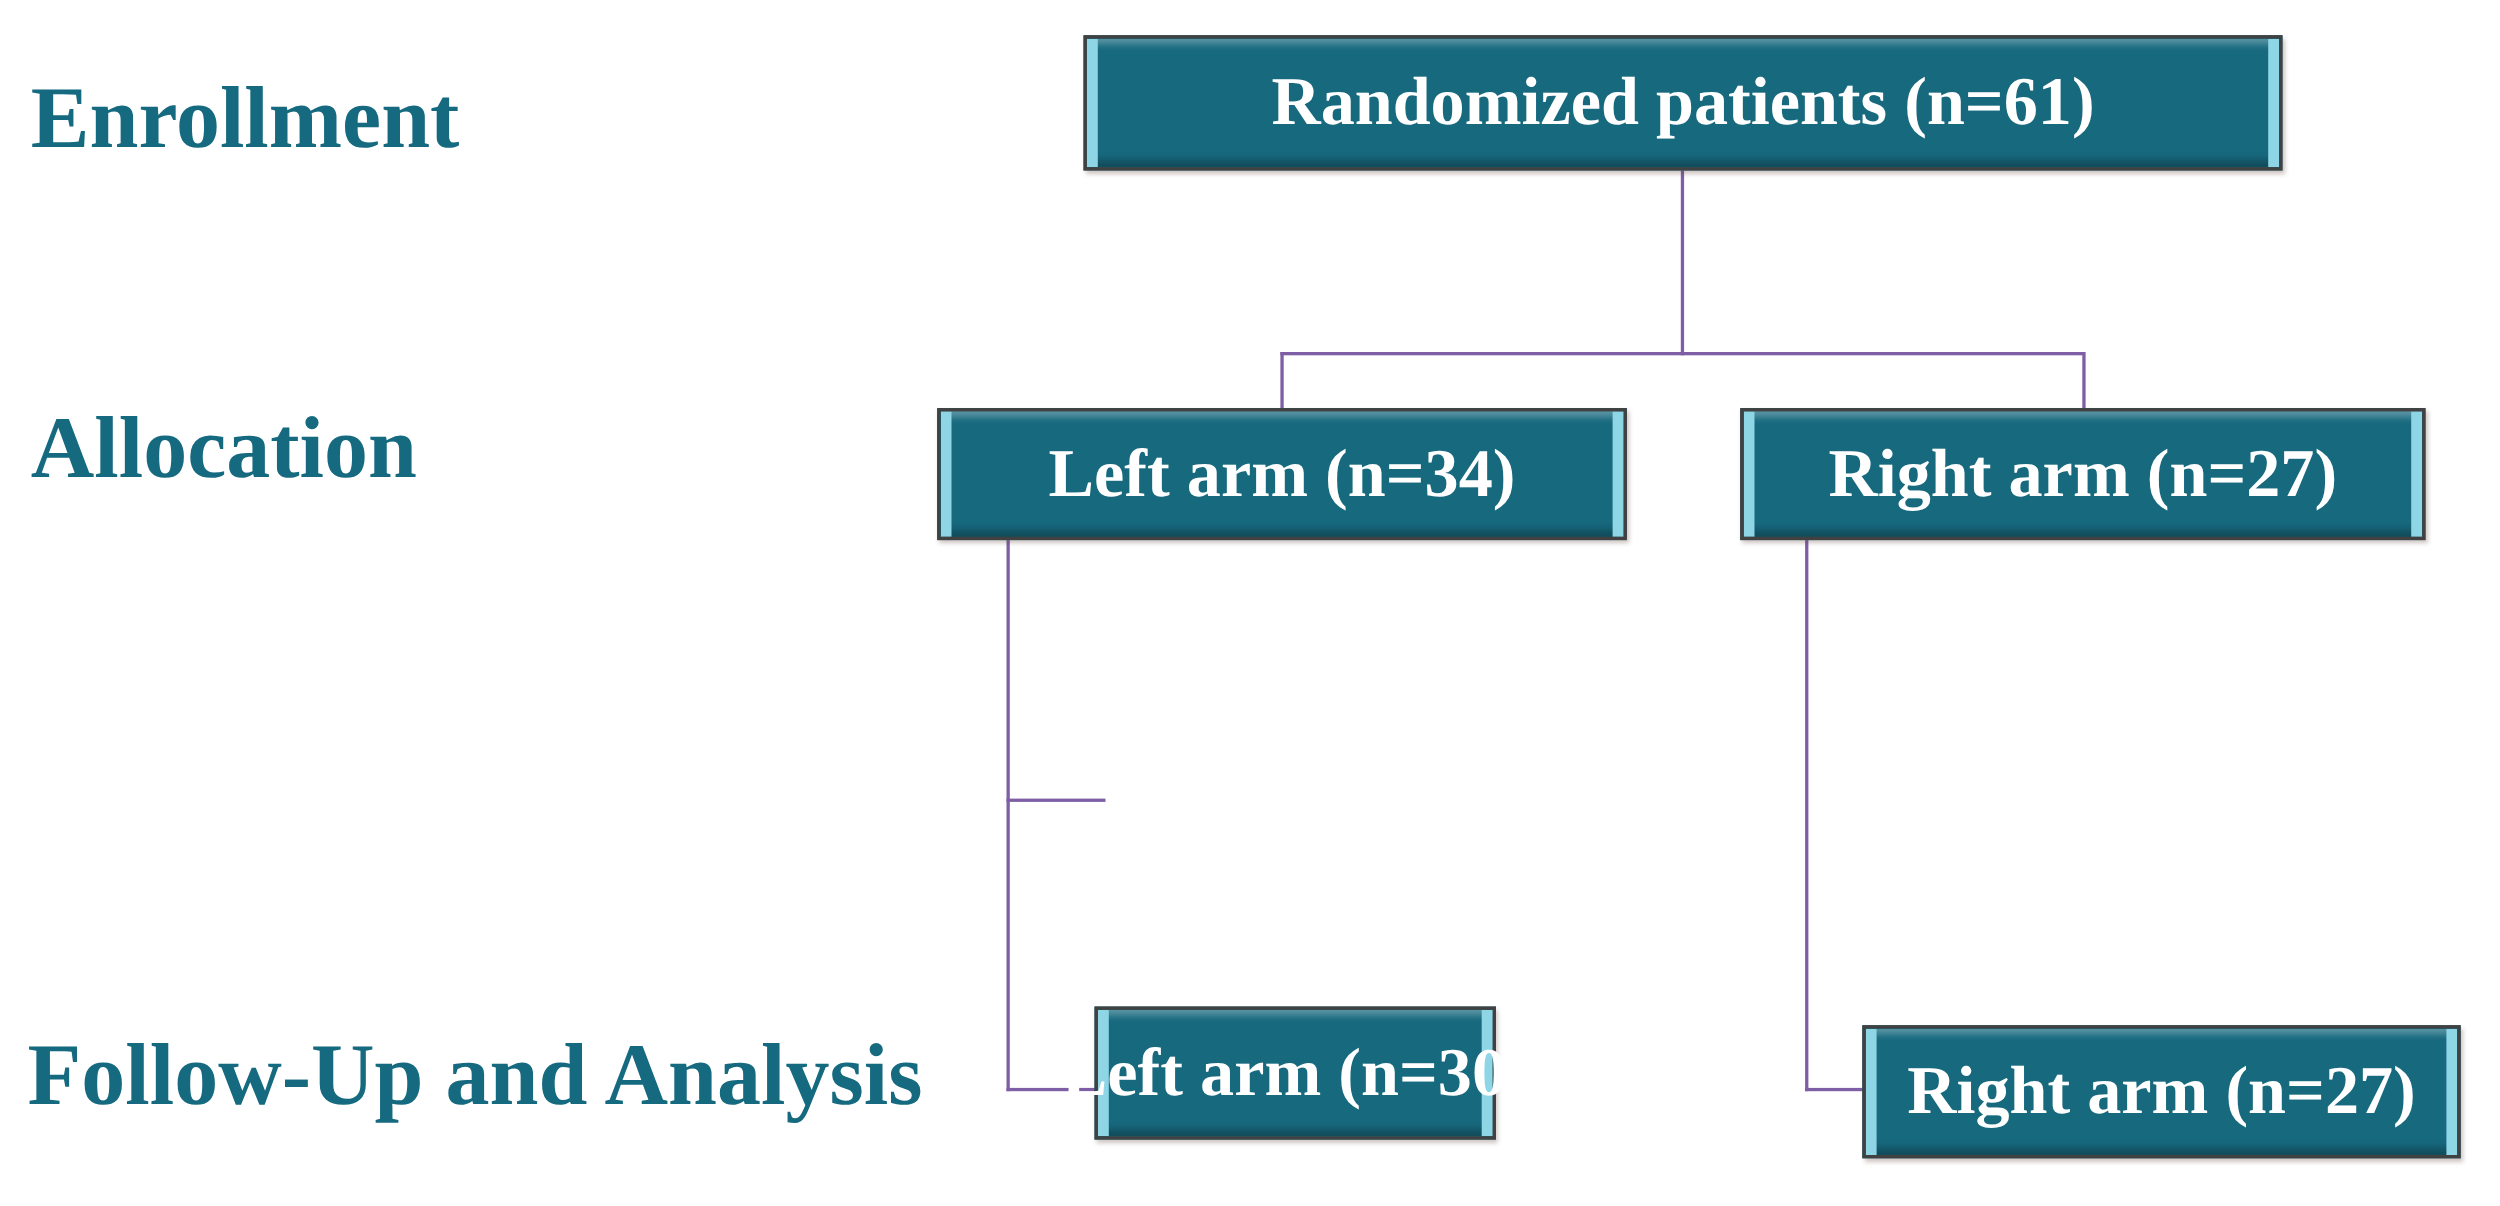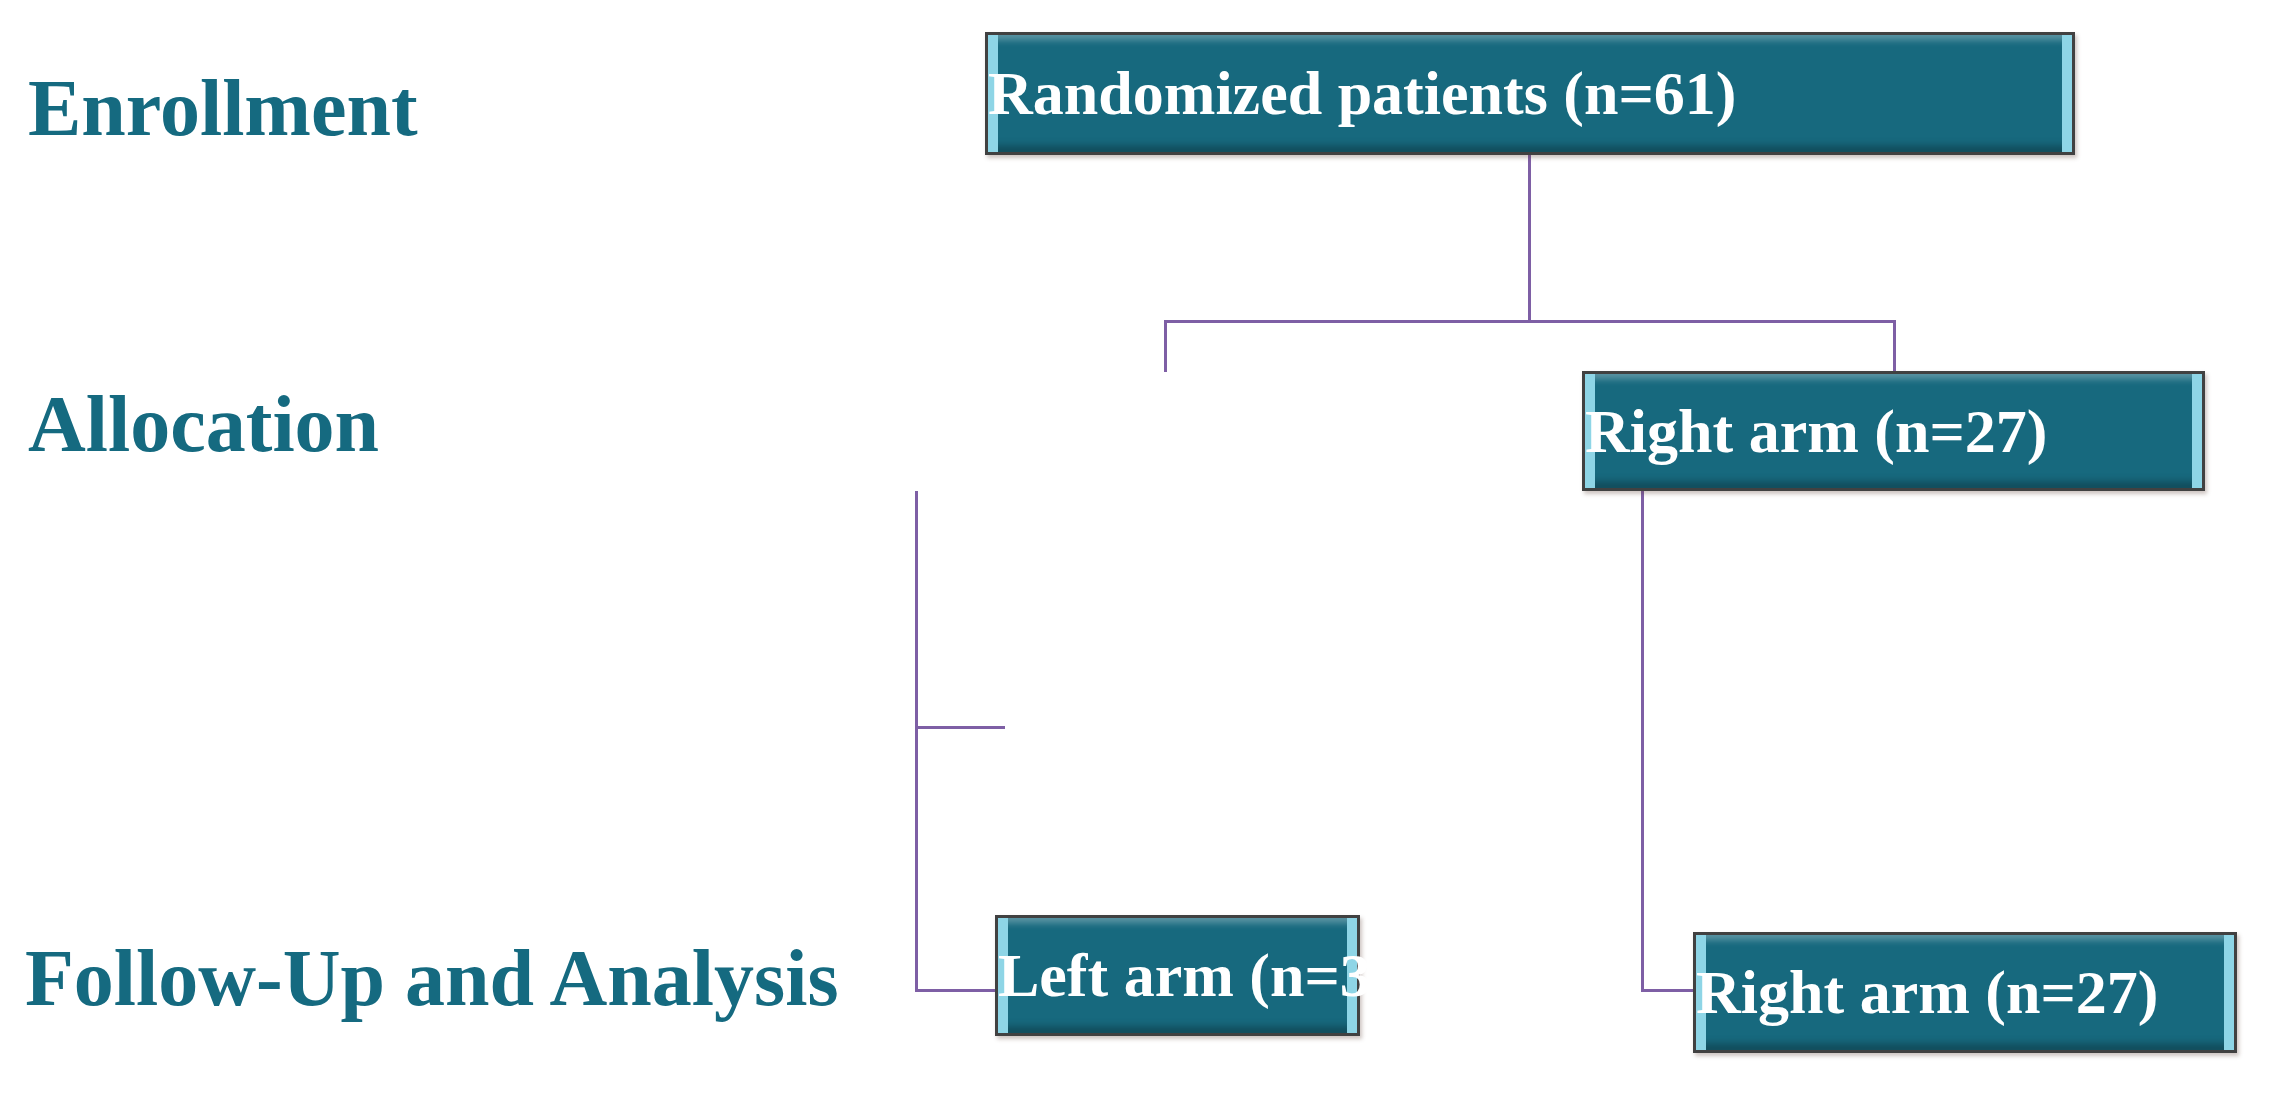--- a/index.html
+++ b/index.html
@@ -37,57 +37,61 @@
     background:var(--node-fill);
     border:3px solid var(--node-border);
     box-shadow:
       inset 10px 0 0 var(--node-bevel),
       inset -10px 0 0 var(--node-bevel),
       inset 0 5px 7px rgba(255,255,255,0.30),
       inset 0 -6px 8px rgba(0,0,0,0.30),
       2px 3px 4px rgba(90,60,50,0.30);
     display:flex;
     align-items:center;
+    justify-content:center;
     color:var(--node-text);
     font-weight:bold;
     font-size:62px;
     white-space:nowrap;
   }
   .conn{
     position:absolute;
     background:var(--connector);
   }
   .conn.h{height:2.5px;}
   .conn.v{width:2.5px;}
 </style>
 </head>
 <body>
 
 <div class="canvas">
 
   <div class="stage-label" style="left:28px;top:68px;">Enrollment</div>
-  <div class="stage-label" style="left:28px;top:384px;">Allocation</div>
+  <div class="stage-label" style="left:28px;top:368px;">Allocation</div>
   <div class="stage-label" style="left:25px;top:938px;">Follow-Up and Analysis</div>
 
   <div class="conn v" style="left:1528px;top:155px;height:168px;"></div>
   <div class="conn h" style="left:1164px;top:320px;width:731px;"></div>
   <div class="conn v" style="left:1164px;top:320px;height:52px;"></div>
   <div class="conn v" style="left:1893px;top:320px;height:52px;"></div>
 
   <div class="conn v" style="left:915px;top:491px;height:501px;"></div>
   <div class="conn h" style="left:915px;top:726px;width:90px;"></div>
   <div class="conn h" style="left:915px;top:989px;width:85px;"></div>
 
   <div class="conn v" style="left:1641px;top:491px;height:501px;"></div>
   <div class="conn h" style="left:1641px;top:989px;width:56px;"></div>
 
   <div class="node" style="left:985px;top:32px;width:1090px;height:123px;">
     <span>Randomized patients (n=61)</span>
   </div>
 
+  <div class="node" style="left:852px;top:371px;width:627px;height:120px;">
+    <span>Left arm (n=34)</span>
+  </div>
 
   <div class="node" style="left:1582px;top:371px;width:623px;height:120px;">
     <span>Right arm (n=27)</span>
   </div>
 
 
   <div class="node" style="left:995px;top:915px;width:365px;height:121px;">
     <span>Left arm (n=30)</span>
   </div>
 

